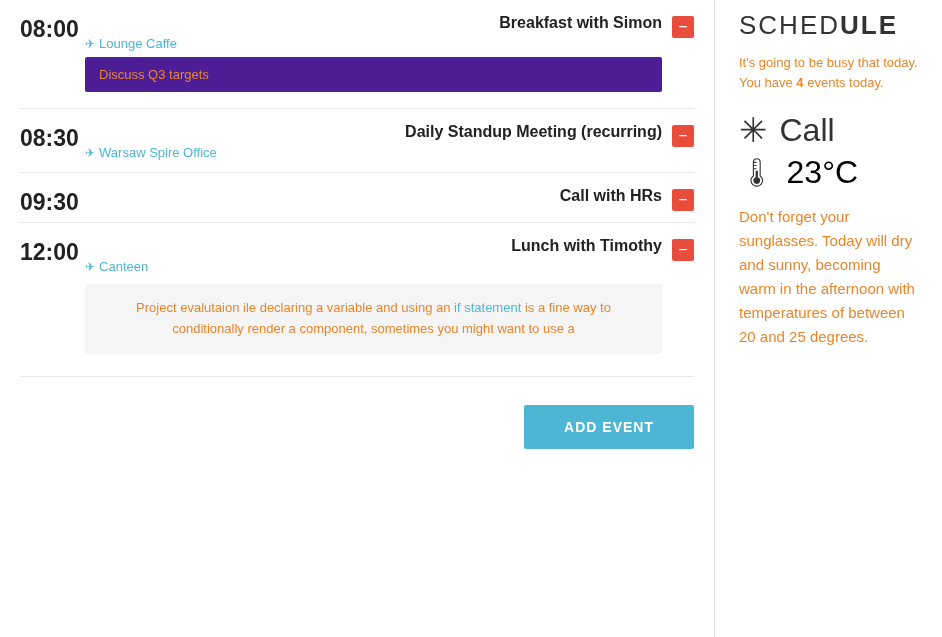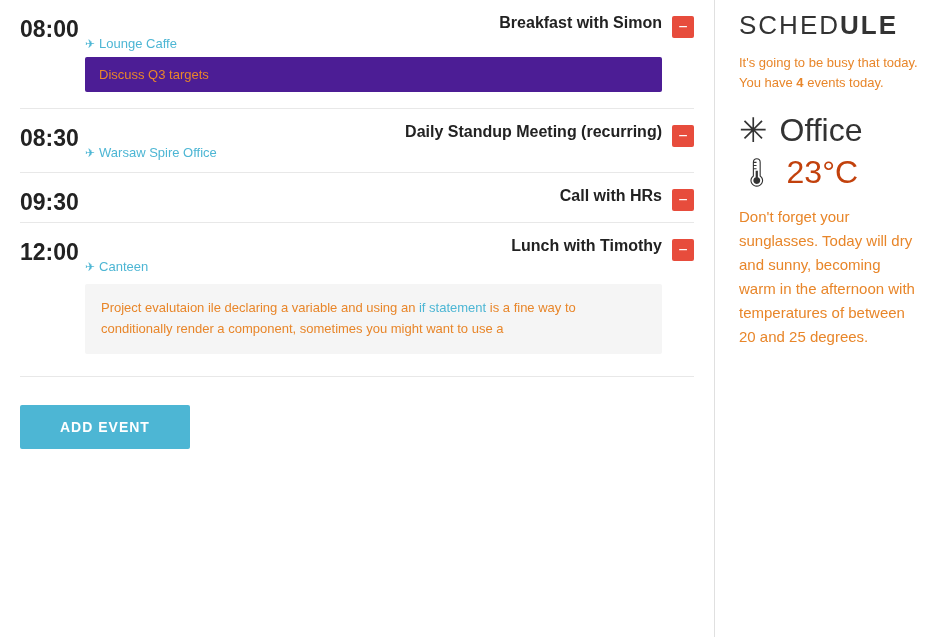--- a/index.html
+++ b/index.html
@@ -71,20 +71,21 @@
     }
 
     .event-note-multiline {
       background: #f5f5f5;
       padding: 14px 16px;
       margin: 10px 0 16px 0;
       font-size: 13px;
       color: #e8862a;
       border-radius: 2px;
       line-height: 1.6;
+      text-align: center;
     }
 
     .event-note-multiline span.blue-text {
       color: #4db6d4;
     }
 
     .delete-btn {
       background: #e74c3c;
       color: #fff;
       border: none;
@@ -96,21 +97,21 @@
       cursor: pointer;
       border-radius: 2px;
       margin-left: 10px;
       margin-top: 2px;
       flex-shrink: 0;
     }
 
     
     .add-event-container {
       display: flex;
-      justify-content: flex-start;
+      justify-content: flex-end;
       margin-top: 28px;
     }
 
     .add-event-btn {
       background: #4db6d4;
       color: #fff;
       border: none;
       padding: 14px 40px;
       font-size: 14px;
       font-weight: 600;
@@ -179,21 +180,21 @@
     }
 
     .thermo-icon {
       font-size: 28px;
       color: #333;
     }
 
     .weather-temp {
       font-size: 32px;
       font-weight: 300;
-      color: #c2410c;
+      color: #000000;
     }
 
     .weather-desc {
       font-size: 15px;
       color: #e8862a;
       margin-top: 14px;
       line-height: 1.6;
     }
 
     
@@ -266,21 +267,21 @@
     </div>
   </div>
 
   <div class="busy-text">
     <span>It's going to be busy that today. You have </span><strong>4</strong><span> events today.</span>
   </div>
 
   <div class="weather-section">
     <div class="weather-main">
       <span class="sun-icon">✳</span>
-      <span class="weather-sunny">Office</span>
+      <span class="weather-sunny">Call</span>
     </div>
     <div class="weather-temp-row">
       <span class="thermo-icon">🌡</span>
       <span class="weather-temp">23°C</span>
     </div>
     <div class="weather-desc">Don't forget your sunglasses. Today will dry and sunny, becoming warm in the afternoon with temperatures of between 20 and 25 degrees.</div>
   </div>
 </div>
 
 </body></html>

